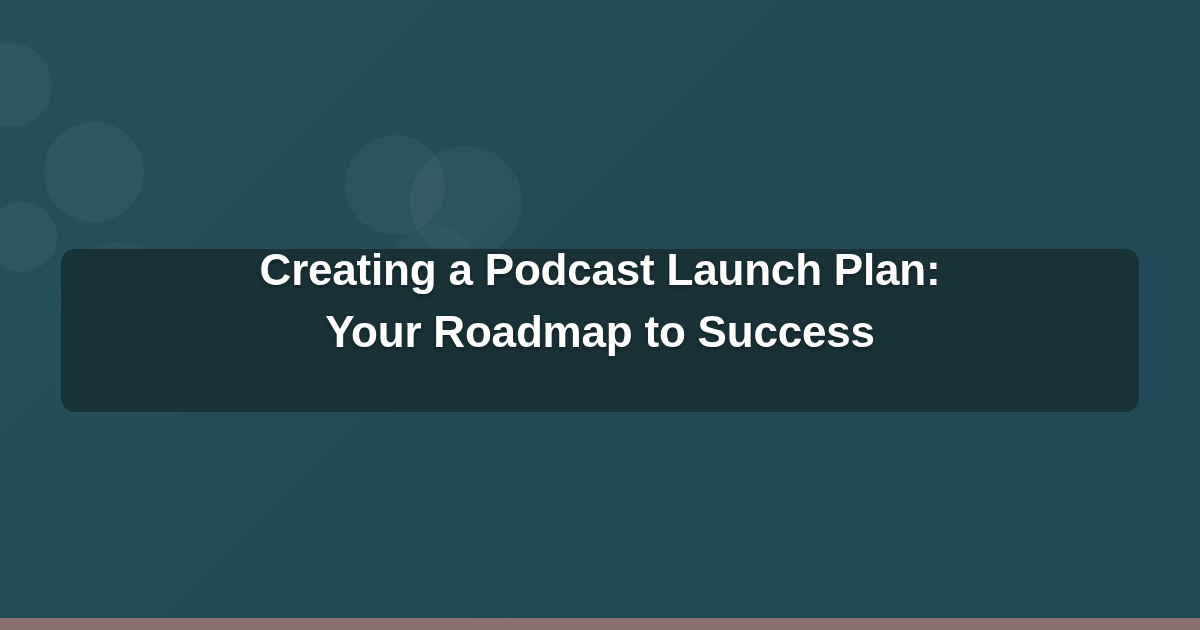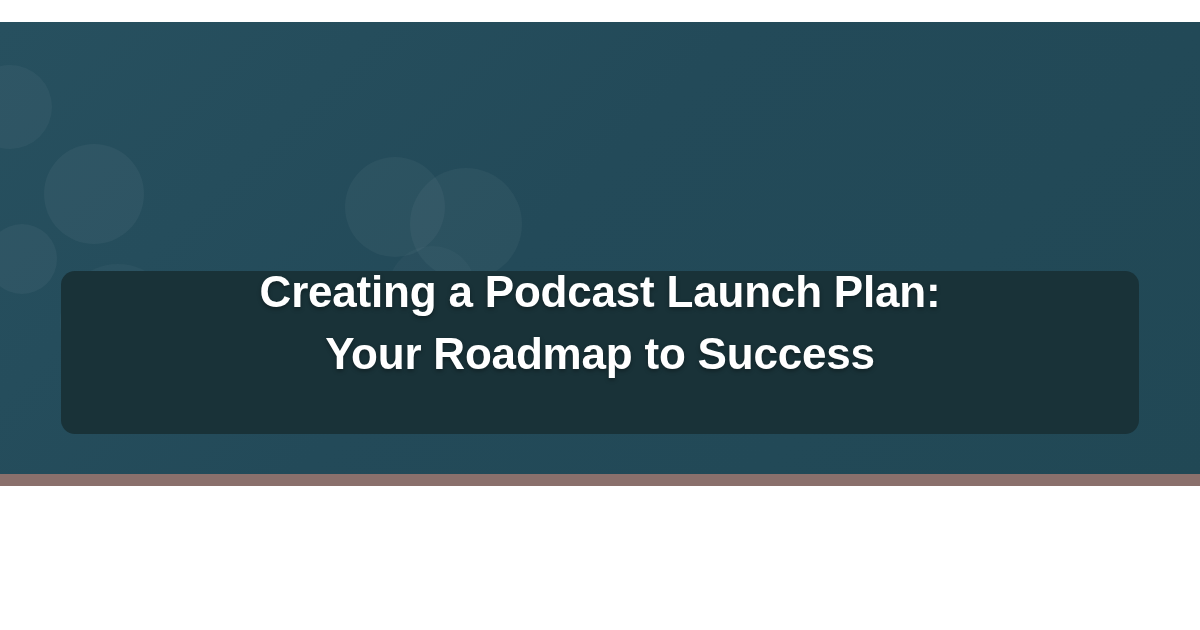--- a/index.html
+++ b/index.html
@@ -73,21 +73,21 @@
     left: 0;
     bottom: 0;
     width: 1200px;
     height: 12px;
     background: #8a706c;
   }
 </style>
 </head>
 <body>
 
-<div class="canvas" style="width: 1200px; height: 464px; margin-top: 22px;">
+<div class="canvas" style="width: 1200px; height: 630px;">
 
   <div class="bg-base"></div>
 
   <div class="bokeh-layer">
       <div class="bokeh" style="left: -32px; top: 43px; width: 84px; height: 84px; background: rgba(255, 255, 255, 0.04);"></div>
       <div class="bokeh" style="left: 44px; top: 122px; width: 100px; height: 100px; background: rgba(255, 255, 255, 0.043);"></div>
       <div class="bokeh" style="left: -13px; top: 202px; width: 70px; height: 70px; background: rgba(255, 255, 255, 0.043);"></div>
       <div class="bokeh" style="left: 60px; top: 242px; width: 116px; height: 116px; background: rgba(255, 255, 255, 0.03);"></div>
       <div class="bokeh" style="left: 345px; top: 135px; width: 100px; height: 100px; background: rgba(255, 255, 255, 0.04);"></div>
       <div class="bokeh" style="left: 410px; top: 146px; width: 112px; height: 112px; background: rgba(255, 255, 255, 0.04);"></div>

